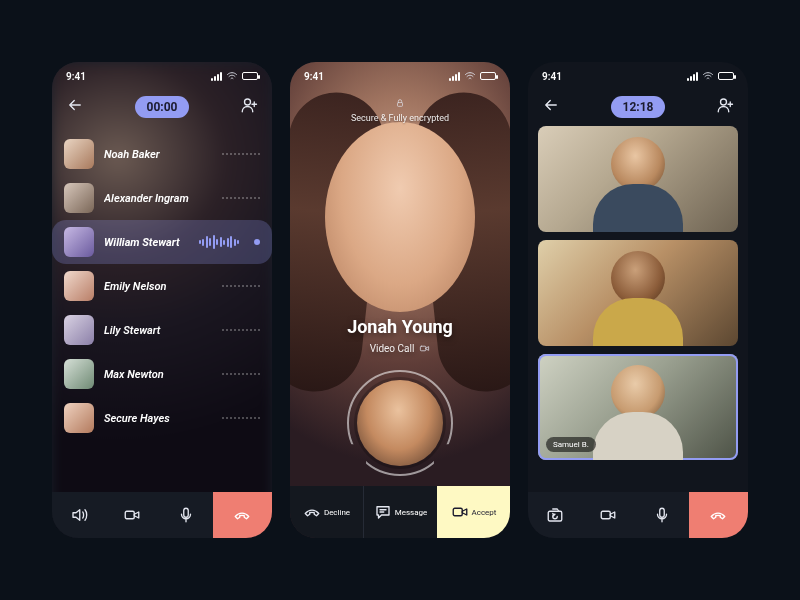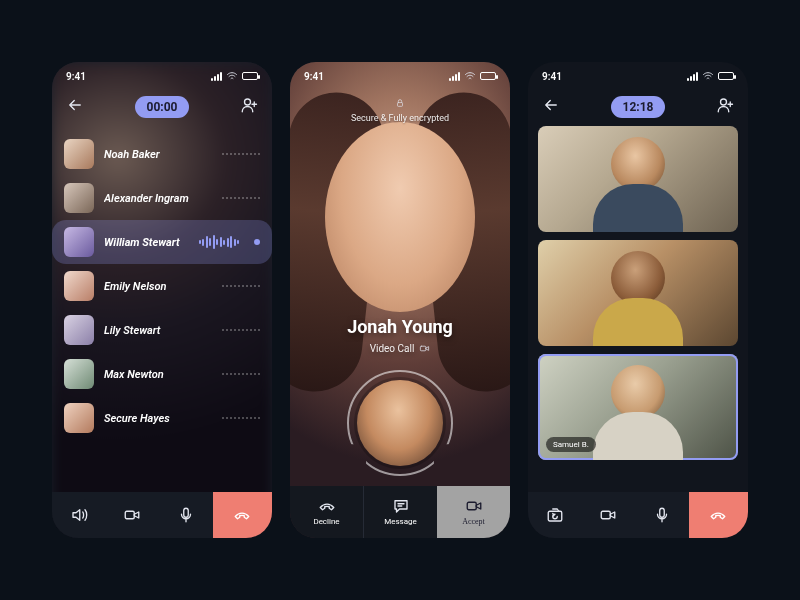--- a/index.html
+++ b/index.html
@@ -104,22 +104,22 @@
   }
   .p2-self-img {
     width:100%; height:100%; border-radius:50%;
     background:radial-gradient(ellipse at 48% 35%, #eac29e 0%, #c48a60 50%, #4a3226 100%);
     box-shadow:0 0 0 3px rgba(0,0,0,0.2);
   }
   .p2-actions {
     position:absolute; bottom:0; left:0; right:0; height:52px;
     display:flex; background:#14181f;
   }
-  .p2-act { flex:1; display:flex; flex-direction:column; align-items:center; justify-content:center; gap:3px; font-size:8px;}
-  .p2-act.accept { background:#a3a3a3; color:#1b1b2e;font-family:Liberation Serif, serif;}
+  .p2-act { flex:1; display:flex; flex-direction:row; align-items:center; justify-content:center; gap:3px; font-size:8px;}
+  .p2-act.accept { background:#fef9c3; color:#1b1b2e;}
   .p2-act .icon { height:16px; display:flex; align-items:center;}
   .p2-act.decline { border-right:1px solid #262b36;}
 
   
   .phone.p3 { background:#11151d; }
   .p3-header {
     position:absolute; top:34px; left:0; right:0; padding:0 14px;
     display:flex; justify-content:space-between; align-items:center;
   }
   .p3-tiles { position:absolute; top:64px; left:10px; right:10px; bottom:78px; display:flex; flex-direction:column; gap:8px;}

